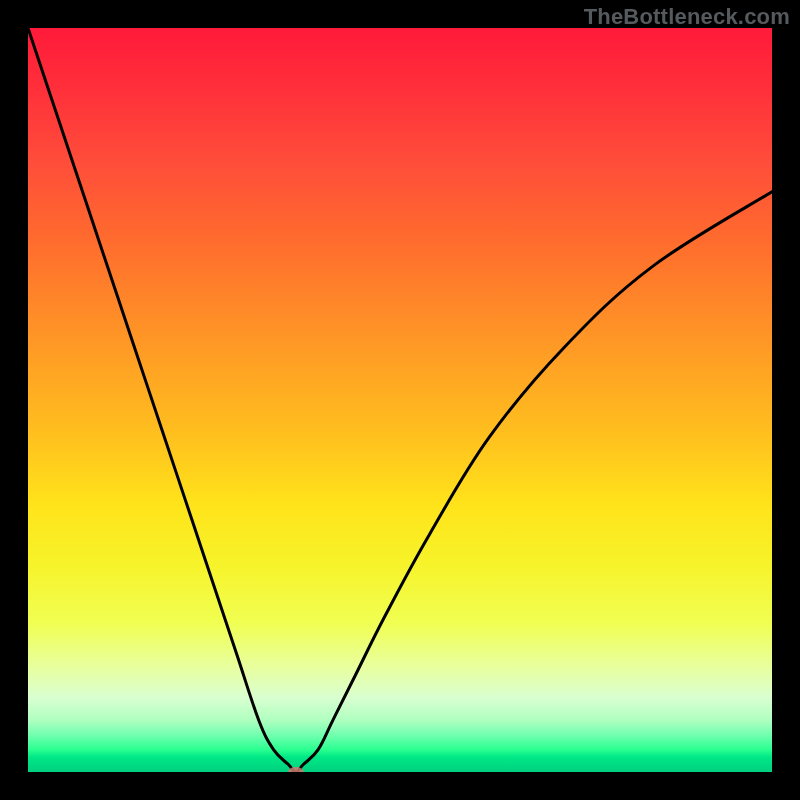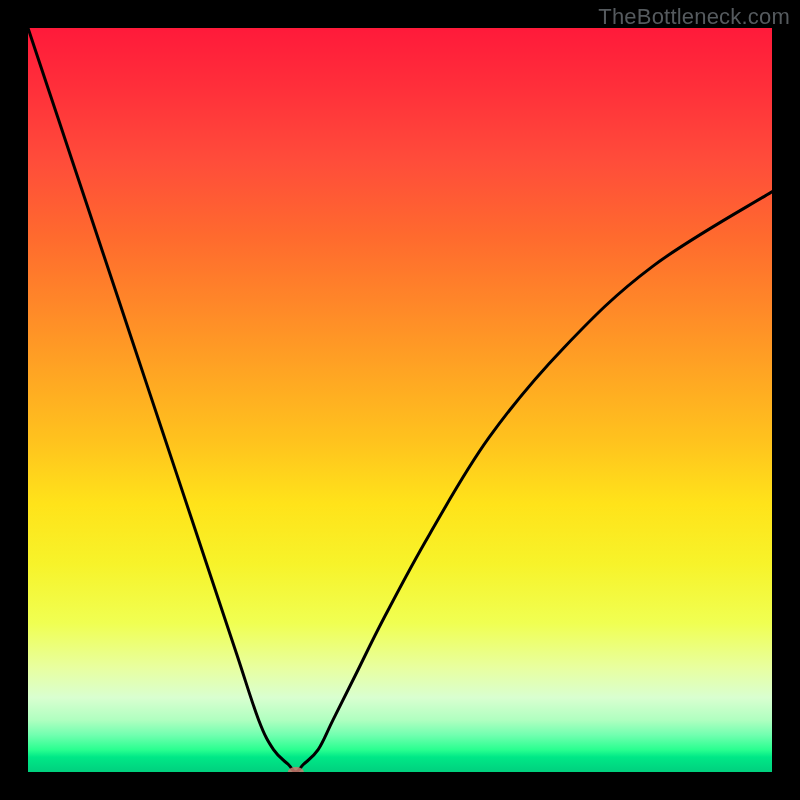--- a/index.html
+++ b/index.html
@@ -46,21 +46,21 @@
     width: 100%;
     height: 100%;
   }
 
   .watermark {
     position: absolute;
     top: 4px;
     right: 10px;
     color: #555a5e;
     font-size: 22px;
-    font-weight: 400;
+    font-weight: 700;
     letter-spacing: 0.2px;
     margin-left: 20px;
   }
 
   .marker {
     fill: #c97a6e;
     fill-opacity: 0.85;
   }
 </style>
 </head>

